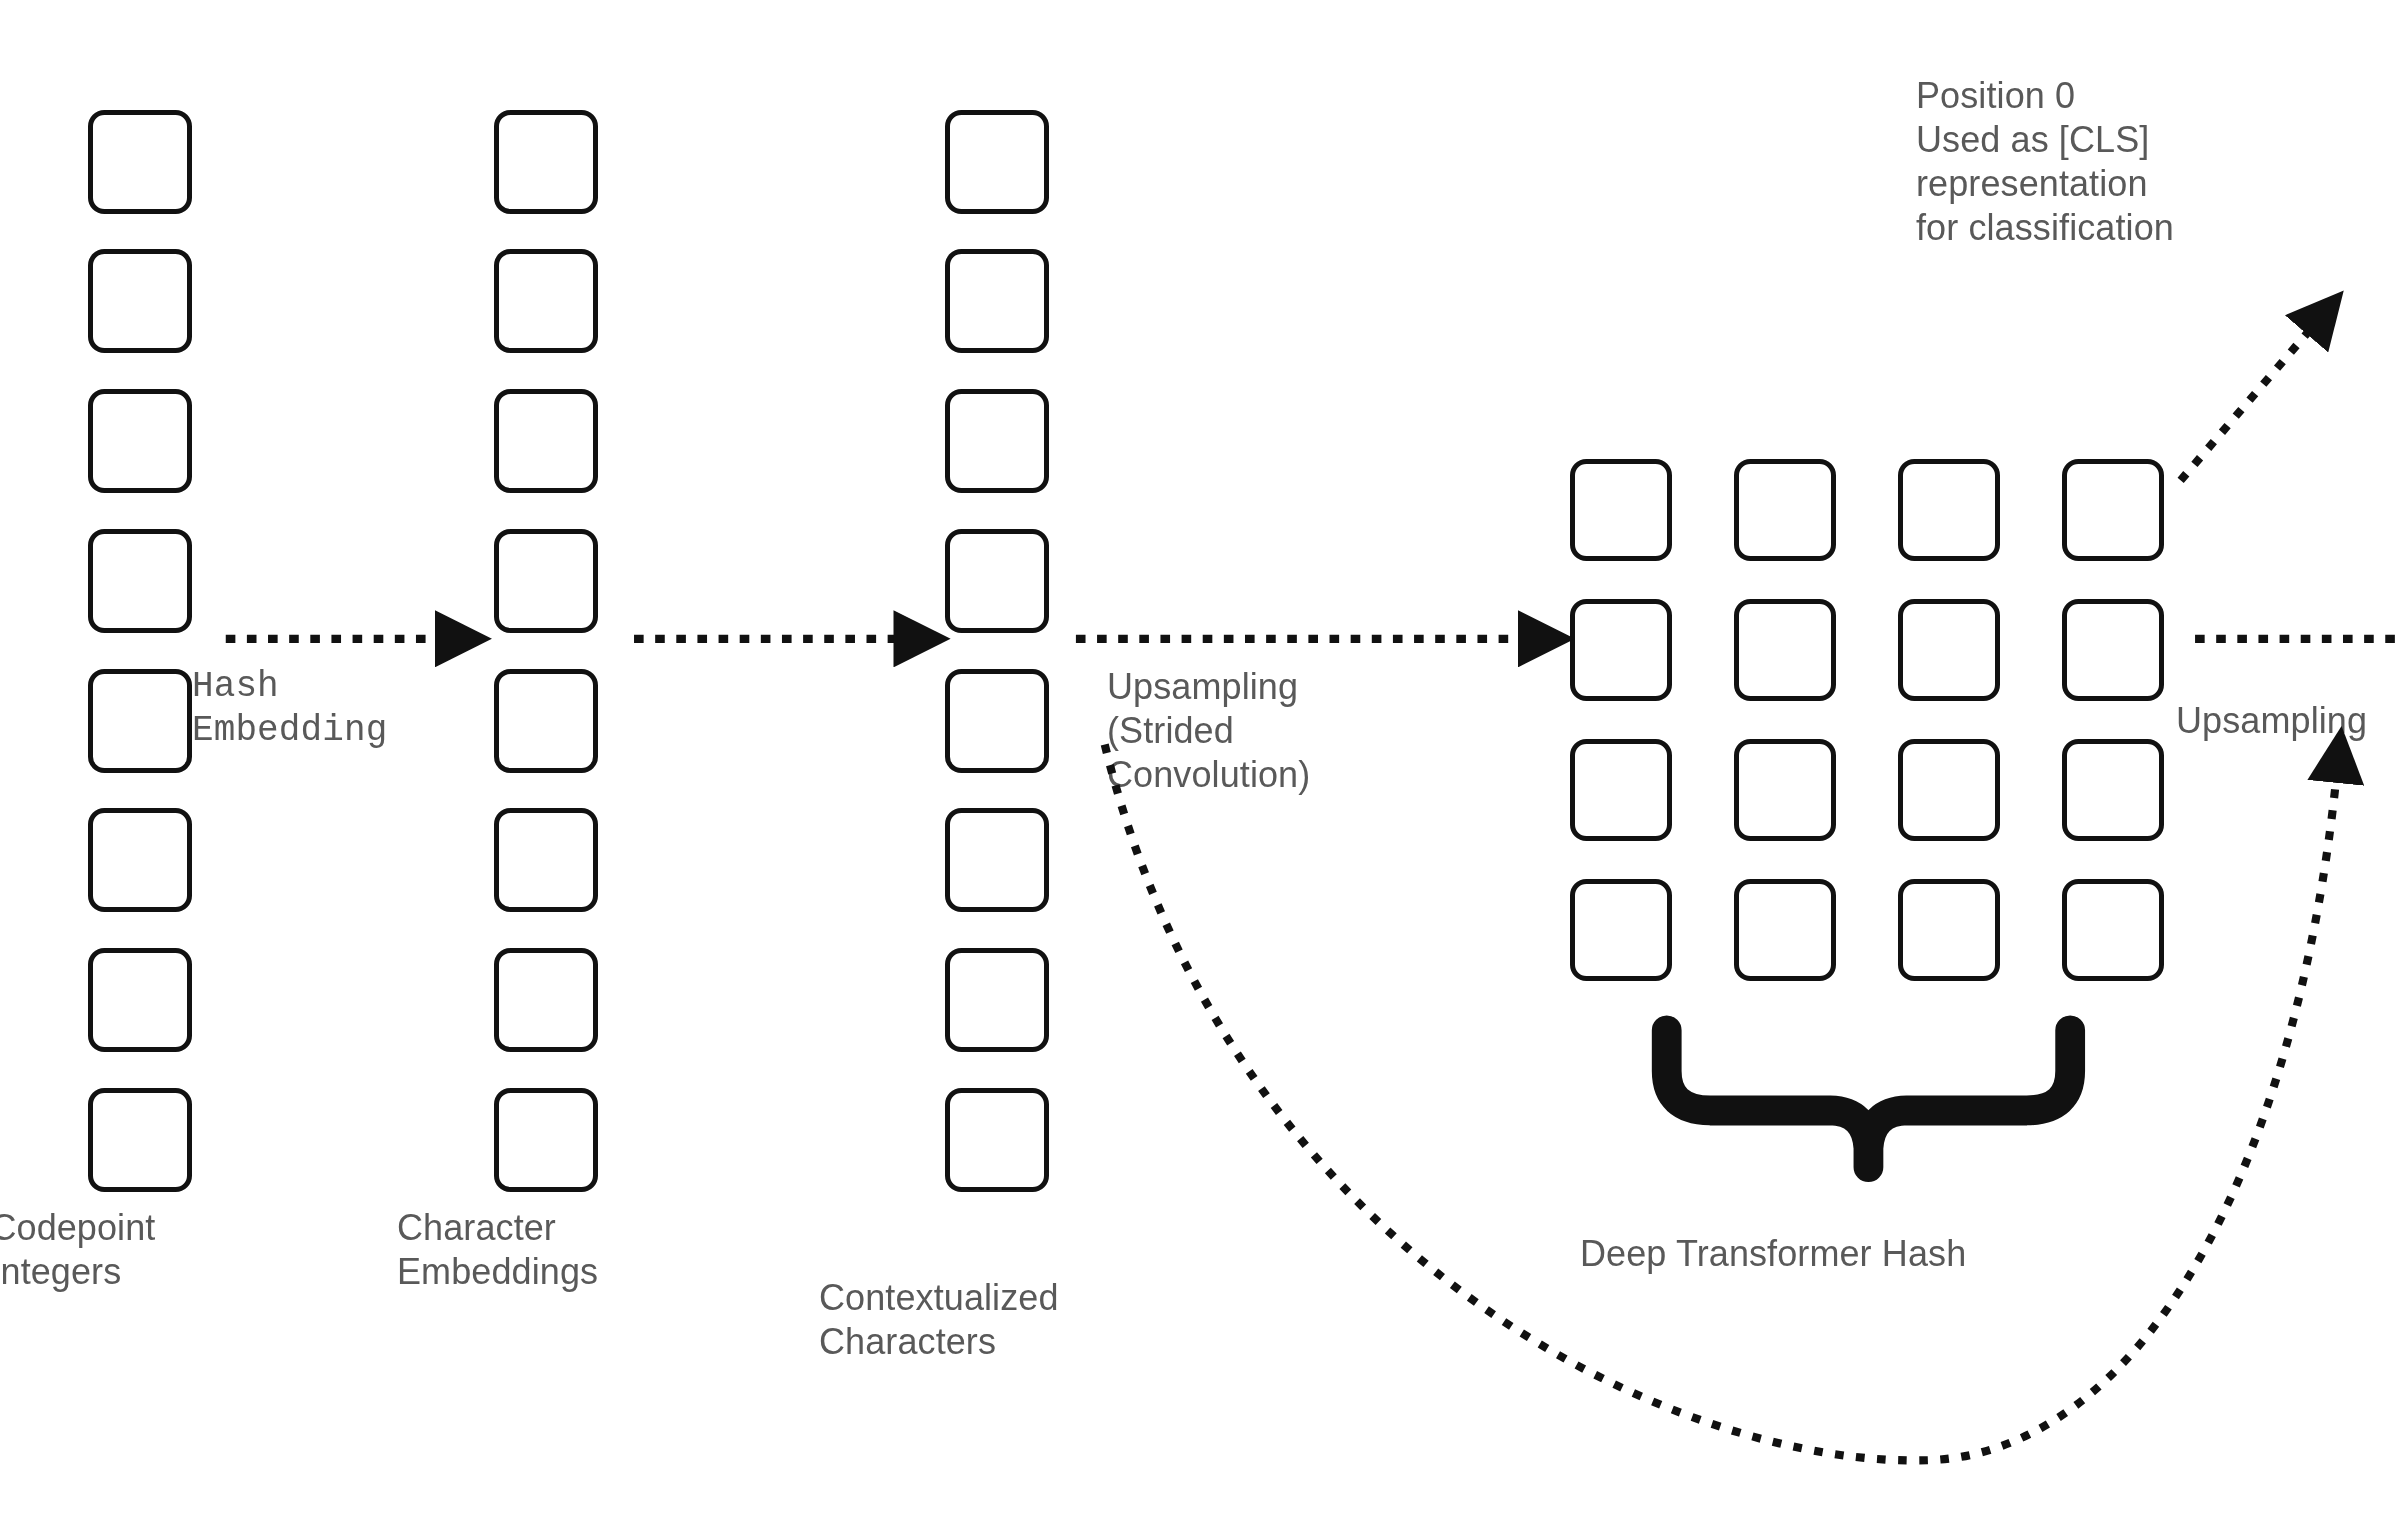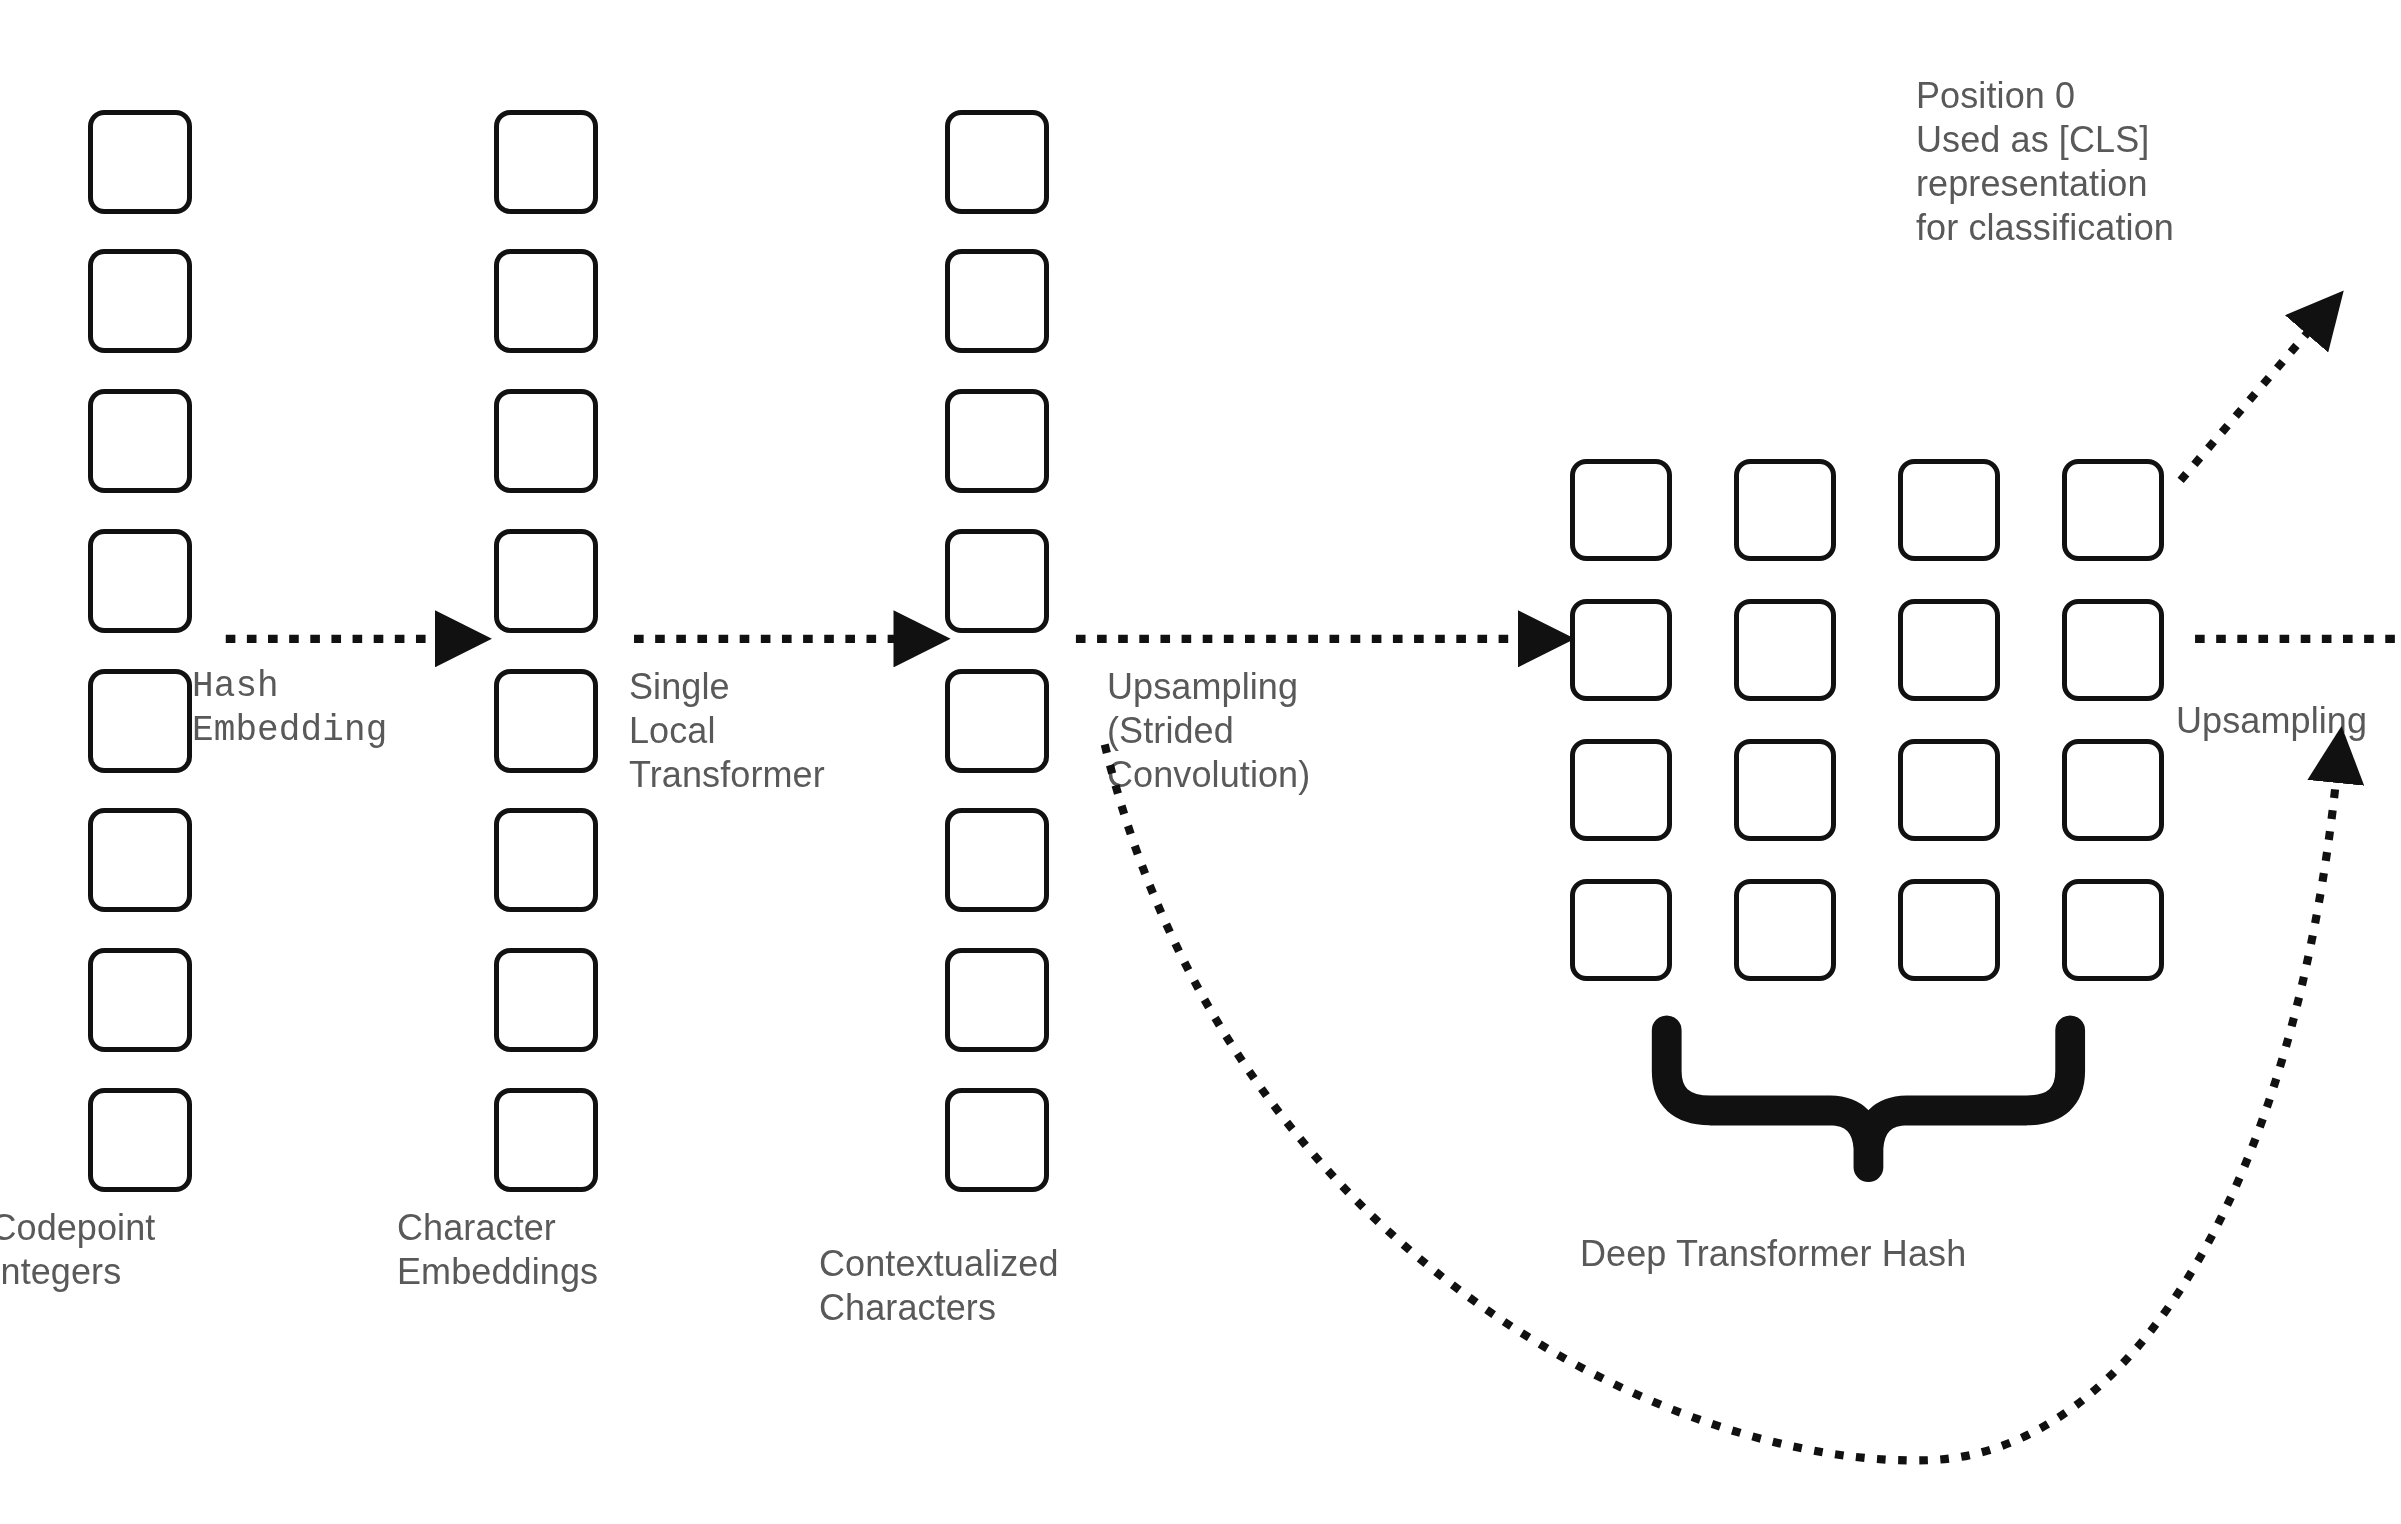--- a/index.html
+++ b/index.html
@@ -58,21 +58,21 @@
 
   <div>
     <div class="cell" style="left:945px;top:110px;width:104px;height:104px;"></div>
     <div class="cell" style="left:945px;top:249px;width:104px;height:104px;"></div>
     <div class="cell" style="left:945px;top:389px;width:104px;height:104px;"></div>
     <div class="cell" style="left:945px;top:529px;width:104px;height:104px;"></div>
     <div class="cell" style="left:945px;top:669px;width:104px;height:104px;"></div>
     <div class="cell" style="left:945px;top:808px;width:104px;height:104px;"></div>
     <div class="cell" style="left:945px;top:948px;width:104px;height:104px;"></div>
     <div class="cell" style="left:945px;top:1088px;width:104px;height:104px;"></div>
-    <div class="lbl" style="left:819px;top:1242px;width:355px;">Contextualized
+    <div class="lbl" style="left:819px;top:1276px;width:355px;">Contextualized
 Characters</div>
   </div>
 
   <div>
 
     <div class="cell" style="left:1570px;top:459px;width:102px;height:102px;"></div>
     <div class="cell" style="left:1734px;top:459px;width:102px;height:102px;"></div>
     <div class="cell" style="left:1898px;top:459px;width:102px;height:102px;"></div>
     <div class="cell" style="left:2062px;top:459px;width:102px;height:102px;"></div>
 
@@ -114,23 +114,20 @@
     
     
     
     
     
   </div>
 
   <div class="lbl" style="left:192px;top:665px;width:288px;font-family:Liberation Mono, monospace;">Hash
 Embedding</div>
 
-  <div class="lbl" style="left:629px;top:665px;width:288px;">Single
-Local
-Transformer</div>
 
   <div class="lbl" style="left:1107px;top:665px;width:336px;">Upsampling
 (Strided
 Convolution)</div>
 
   <div class="lbl" style="left:2176px;top:699px;width:298px;">Upsampling</div>
 
   <div class="lbl" style="left:1916px;top:74px;width:365px;">Position 0
 Used as [CLS]
 representation

